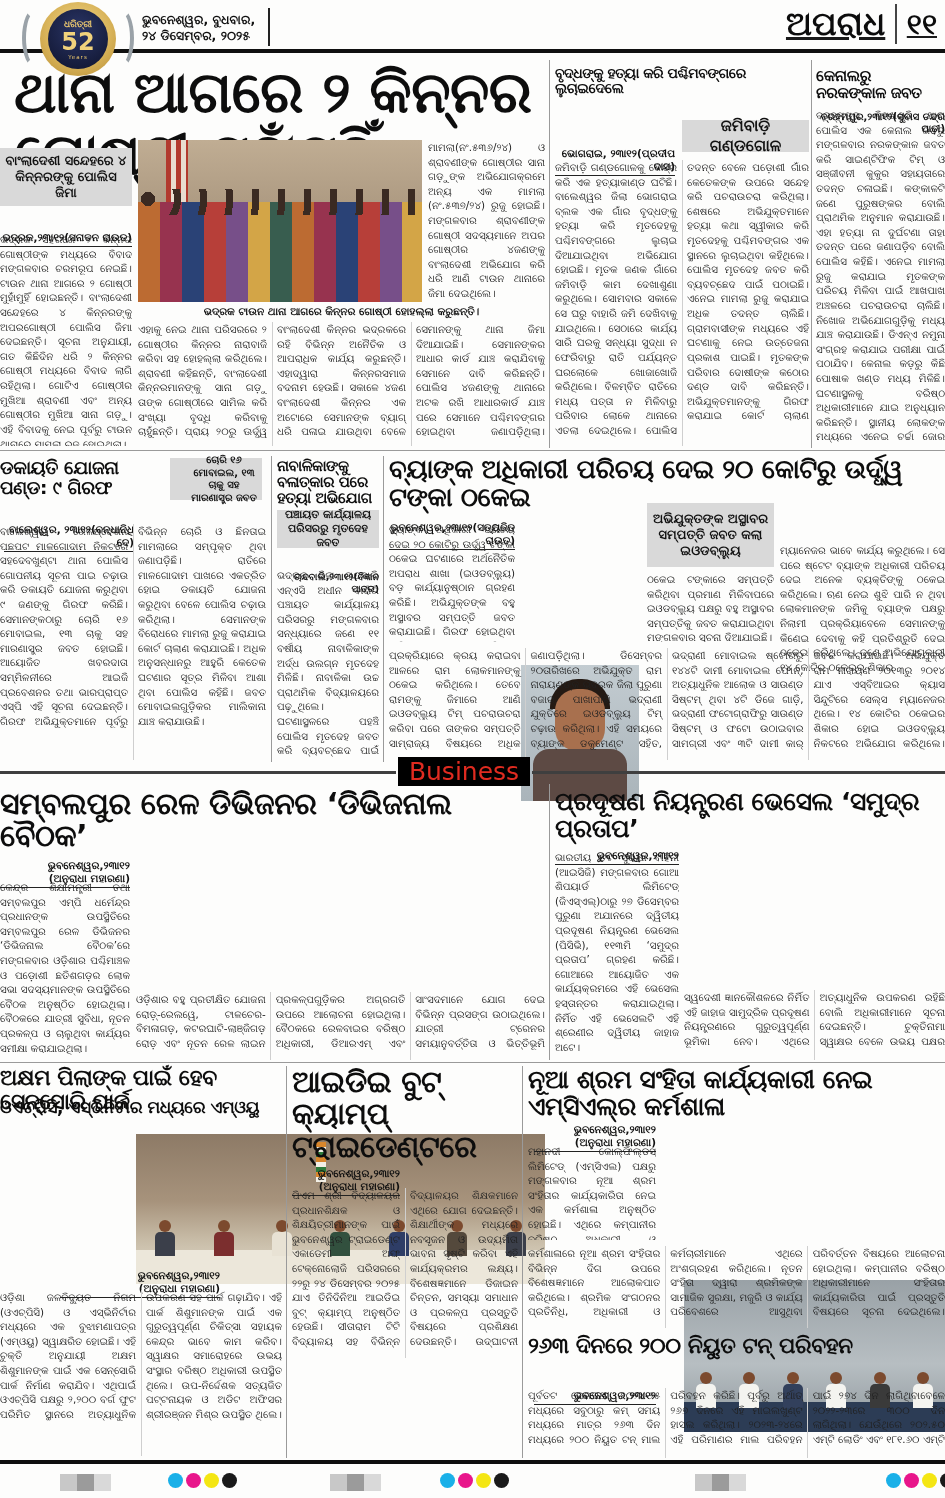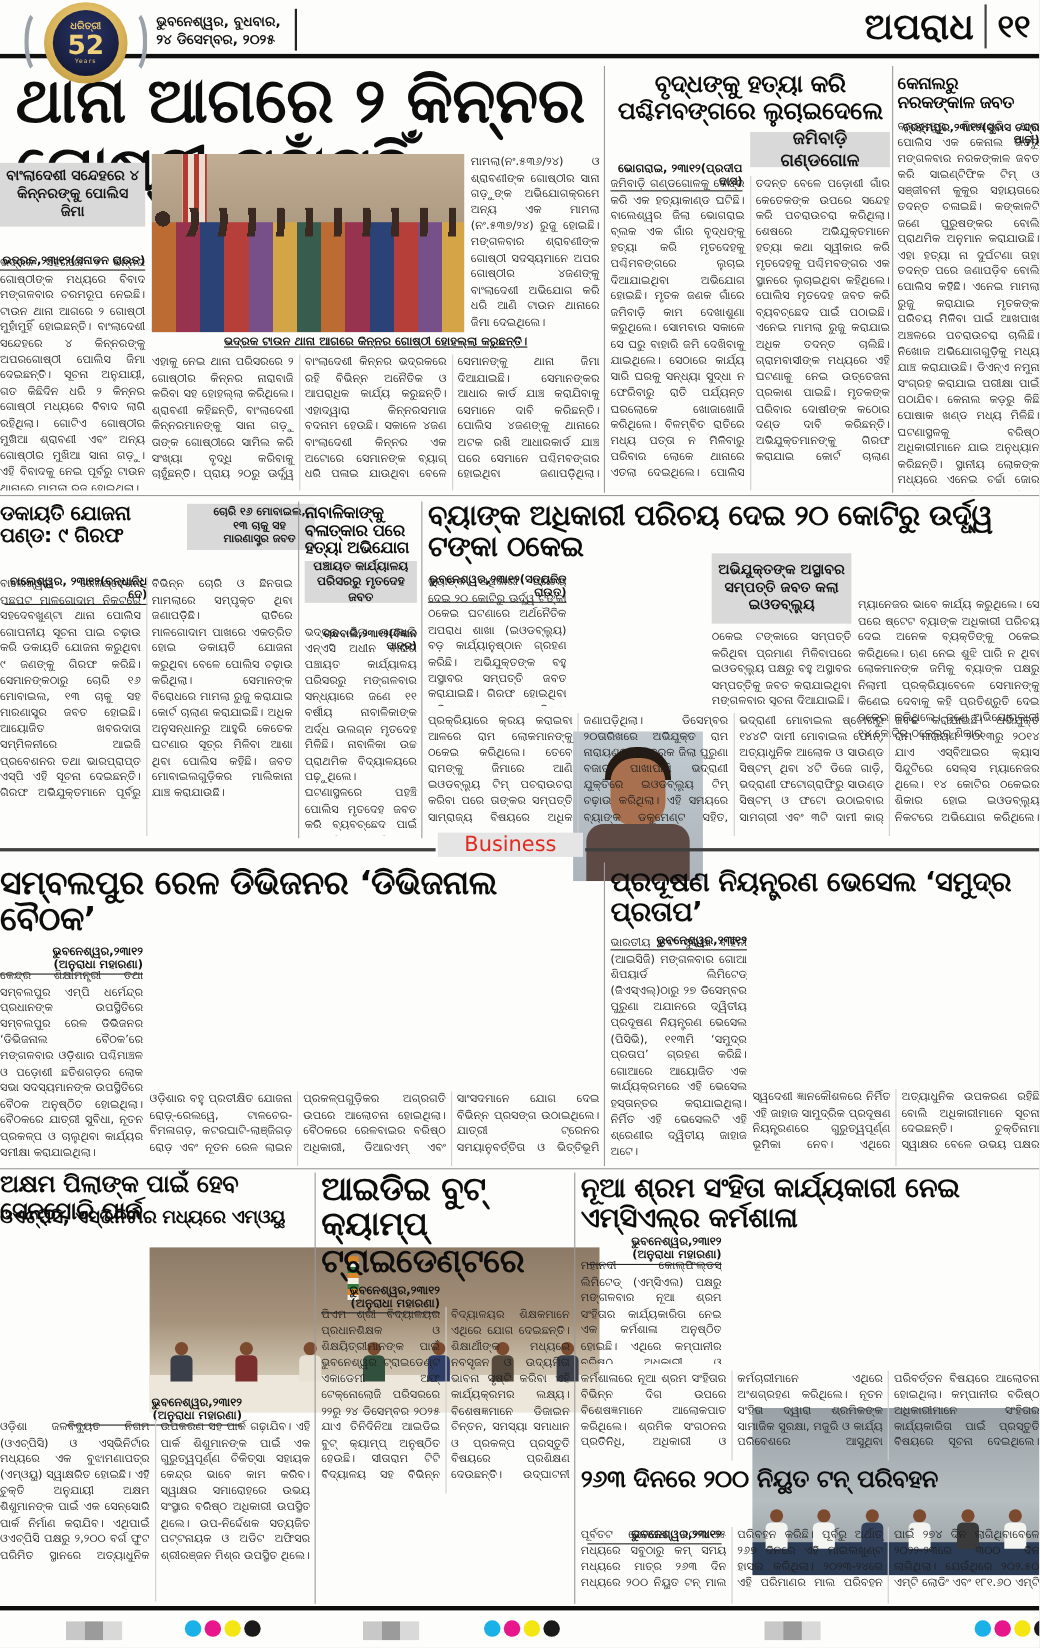--- a/index.html
+++ b/index.html
@@ -27,29 +27,29 @@
   .wreath{position:absolute;left:18px;top:0px;width:76px;height:74px;border-radius:50%;
           background:radial-gradient(circle at 50% 40%,#f3d98e 0%,#d9b45a 55%,#b68c33 100%);}
   .logo-core{position:absolute;left:26px;top:7px;width:60px;height:60px;border-radius:50%;
              background:radial-gradient(circle at 50% 35%,#2a3566 0%,#141a38 80%);
              display:flex;flex-direction:column;align-items:center;justify-content:center;color:#ecc86f;}
   .logo-core .nm{font-size:9px;font-weight:bold;}
   .logo-core .yr{font-size:24px;font-weight:bold;line-height:1;color:#f1d27c;}
   .logo-core .yl{font-size:5.5px;letter-spacing:1px;}
   .masthead-date{position:absolute;left:142px;top:12px;width:125px;font-weight:bold;font-size:12.5px;line-height:1.3;color:#111;}
   .mast-div{position:absolute;left:268px;top:8px;width:2px;height:38px;background:#222;}
-  .section-wrap{position:absolute;right:8px;top:4px;display:flex;align-items:center;gap:10px;}
+  .section-wrap{position:absolute;right:8px;top:4px;display:flex;align-items:center;gap:10px;text-decoration:underline;}
   .section-name{font-size:33px;font-weight:bold;color:#0c0c0c;}
   .section-sep{width:1.5px;height:40px;background:#444;}
   .page-no{font-size:29px;font-weight:bold;color:#0c0c0c;}
   .header-rule{position:absolute;left:0;top:49px;width:945px;height:4px;background:#101010;}
   
   .biz-rule{position:absolute;top:771px;height:3px;background:#3f3f3f;}
   .biz-label{position:absolute;left:398px;top:757px;width:132px;text-align:center;
-             font-size:19px;color:#e02b20;background:#e5e5e5;font-weight:normal;}
+             font-size:25px;color:#e02b20;background:#000000;font-weight:normal;}
   
   .regsq{position:absolute;top:1474px;height:17px;width:51px;display:flex;}
   .regsq i{flex:1;}
   .dots{position:absolute;top:1473px;display:flex;gap:3px;}
   .dots b{width:15px;height:15px;border-radius:50%;display:block;}
   .bottom-rule{position:absolute;left:0;top:1460px;width:945px;height:4px;background:#0e0e0e;}
   .figrow{position:absolute;display:flex;justify-content:space-around;align-items:flex-end;}
   .fig{display:flex;flex-direction:column;align-items:center;}
   .fig .h{width:12px;height:12px;border-radius:50%;background:#7c4a2e;}
   .fig .b{width:20px;height:24px;border-radius:5px 5px 0 0;}
@@ -86,39 +86,39 @@
   <div class="abs dateline dl-underline" style="left:0px;top:212px;width:132px;">ଭଦ୍ରକ,୨୩ା୧୨(ସନାତନ ରାଉତ)</div>
   <div class="abs body-txt" style="left:0px;top:232px;width:132px;height:214px;">ଭଦ୍ରକ ସହରରେ ୨ କିନ୍ନର ଗୋଷ୍ଠୀଙ୍କ ମଧ୍ୟରେ ବିବାଦ ମଙ୍ଗଳବାର ଚରମରୂପ ନେଇଛି। ଟାଉନ ଥାନା ଆଗରେ ୨ ଗୋଷ୍ଠୀ ମୁହାଁମୁହିଁ ହୋଇଛନ୍ତି। ବାଂଲାଦେଶୀ ସନ୍ଦେହରେ ୪ କିନ୍ନରଙ୍କୁ ଅପରଗୋଷ୍ଠୀ ପୋଲିସ ଜିମା ଦେଇଛନ୍ତି।  ସୂଚନା ଅନୁଯାୟୀ, ଗତ କିଛିଦିନ ଧରି ୨ କିନ୍ନର ଗୋଷ୍ଠୀ ମଧ୍ୟରେ ବିବାଦ ଲାଗି ରହିଥିଲା। ଗୋଟିଏ ଗୋଷ୍ଠୀର ମୁଖିଆ ଶ୍ରାବଣୀ ଏବଂ ଅନ୍ୟ ଗୋଷ୍ଠୀର ମୁଖିଆ ସାନା ଗଡ଼ୁ। ଏହି ବିବାଦକୁ ନେଇ ପୂର୍ବରୁ ଟାଉନ ଥାନାରେ ମାମଲା ରୁଜୁ ହୋଇଥିଲା।</div>
 
   <div class="abs photo" style="left:138px;top:140px;width:284px;height:162px;">
     <div class="abs" style="left:0;top:0;width:100%;height:45%;background:linear-gradient(180deg,#c0ad93,#ab9880);"></div>
     <div class="abs" style="left:28px;top:0;width:22px;height:70px;background:repeating-linear-gradient(90deg,#b23a2e 0 5px,#e8ddd0 5px 10px);"></div>
     <div class="abs" style="left:0;top:38%;width:100%;height:62%;background:repeating-linear-gradient(90deg,#c46a2a 0 22px,#a03050 22px 44px,#27427c 44px 66px,#c23c36 66px 88px,#7a4e8e 88px 110px,#d8a53c 110px 132px,#355e4e 132px 154px);filter:saturate(0.9);"></div>
     <div class="abs" style="left:0;top:30%;width:100%;height:16%;background:repeating-radial-gradient(circle at 10px 10px,#3a2a22 0 7px,transparent 7px 26px);"></div>
   </div>
   <div class="abs body-txt" style="left:428px;top:140px;width:117px;height:160px;">ମାମଲା(ନଂ.୫୩୬/୨୪) ଓ ଶ୍ରାବଣୀଙ୍କ ଗୋଷ୍ଠୀର ସାନା ଗଡ଼ୁଙ୍କ ଅଭିଯୋଗକ୍ରମେ ଅନ୍ୟ ଏକ ମାମଲା (ନଂ.୫୩୭/୨୪) ରୁଜୁ ହୋଇଛି। ମଙ୍ଗଳବାର ଶ୍ରାବଣୀଙ୍କ ଗୋଷ୍ଠୀ ସଦସ୍ୟମାନେ ଅପର ଗୋଷ୍ଠୀର ୪ଜଣଙ୍କୁ ବାଂଲାଦେଶୀ ଅଭିଯୋଗ କରି ଧରି ଆଣି ଟାଉନ ଥାନାରେ ଜିମା ଦେଇଥିଲେ।</div>
-  <div class="abs caption" style="left:138px;top:305px;width:407px;text-decoration:underline;">ଭଦ୍ରକ ଟାଉନ ଥାନା ଆଗରେ କିନ୍ନର ଗୋଷ୍ଠୀ ହୋହଲ୍ଲା କରୁଛନ୍ତି।</div>
+  <div class="abs caption" style="left:138px;top:305px;width:407px;">ଭଦ୍ରକ ଟାଉନ ଥାନା ଆଗରେ କିନ୍ନର ଗୋଷ୍ଠୀ ହୋହଲ୍ଲା କରୁଛନ୍ତି।</div>
   <div class="abs body-txt cols3" style="left:138px;top:322px;width:407px;height:124px;">ଏହାକୁ ନେଇ ଥାନା ପରିସରରେ ୨ ଗୋଷ୍ଠୀର କିନ୍ନର ନାରାବାଜି କରିବା ସହ ହୋହଲ୍ଲା କରିଥିଲେ। ଶ୍ରାବଣୀ କହିଛନ୍ତି, ବାଂଲାଦେଶୀ କିନ୍ନରମାନଙ୍କୁ ସାନା ଗଡ଼ୁ ତାଙ୍କ ଗୋଷ୍ଠୀରେ ସାମିଲ କରି ସଂଖ୍ୟା ବୃଦ୍ଧି କରିବାକୁ ଚାହୁଁଛନ୍ତି। ପ୍ରାୟ ୨୦ରୁ ଊର୍ଦ୍ଧ୍ୱ ବାଂଲାଦେଶୀ କିନ୍ନର ଭଦ୍ରକରେ ରହି ବିଭିନ୍ନ ଅନୈତିକ ଓ ଆପରାଧିକ କାର୍ଯ୍ୟ କରୁଛନ୍ତି। ଏହାଦ୍ୱାରା କିନ୍ନରସମାଜ ବଦନାମ ହେଉଛି। ସକାଳେ ୪ଜଣ ବାଂଲାଦେଶୀ କିନ୍ନର ଏକ ଅଟୋରେ ସେମାନଙ୍କ ବ୍ୟାଗ୍ ଧରି ପଳାଇ ଯାଉଥିବା ବେଳେ ସେମାନଙ୍କୁ ଥାନା ଜିମା ଦିଆଯାଇଛି। ସେମାନଙ୍କର ଆଧାର କାର୍ଡ ଯାଞ୍ଚ କରାଯିବାକୁ ସେମାନେ ଦାବି କରିଛନ୍ତି। ପୋଲିସ ୪ଜଣଙ୍କୁ ଥାନାରେ ଅଟକ ରଖି ଆଧାରକାର୍ଡ ଯାଞ୍ଚ ପରେ ସେମାନେ ପଶ୍ଚିମବଙ୍ଗର ହୋଇଥିବା ଜଣାପଡ଼ିଥିଲା। ଅପରାହ୍ନରେ ସେମାନଙ୍କୁ ଛାଡ଼ି ଦିଆଯାଇଥିବା ଟାଉନ ଥାନାଧିକାରୀ ପ୍ରଜ୍ଞାଂଶୁ ମିଶ୍ର କହିଛନ୍ତି।</div>
 
   <div class="abs vrule" style="left:549px;top:60px;height:388px;"></div>
   <div class="abs vrule" style="left:811px;top:60px;height:388px;"></div>
 
-  <div class="abs hl" style="left:555px;top:66px;width:254px;font-size:22px;text-align:center;">ବୃଦ୍ଧଙ୍କୁ ହତ୍ୟା କରି ପଶ୍ଚିମବଙ୍ଗରେ ଲୁଚାଇଦେଲେ</div>
+  <div class="abs hl" style="left:555px;top:66px;width:254px;font-size:14px;">ବୃଦ୍ଧଙ୍କୁ ହତ୍ୟା କରି ପଶ୍ଚିମବଙ୍ଗରେ ଲୁଚାଇଦେଲେ</div>
   <div class="abs dateline dl-underline" style="left:555px;top:128px;width:120px;">ଭୋଗରାଇ, ୨୩ା୧୨(ପ୍ରଦୀପ ଦାସ)</div>
   <div class="abs graybox" style="left:682px;top:120px;width:127px;height:32px;font-size:16px;">ଜମିବାଡ଼ି ଗଣ୍ଡଗୋଳ</div>
   <div class="abs body-txt cols2" style="left:555px;top:160px;width:254px;height:286px;">ଜମିବାଡ଼ି ଗଣ୍ଡଗୋଳକୁ କେନ୍ଦ୍ର କରି ଏକ ହତ୍ୟାକାଣ୍ଡ ଘଟିଛି। ବାଲେଶ୍ୱର ଜିଲା ଭୋଗରାଇ ବ୍ଲକ ଏକ ଗାଁର ବୃଦ୍ଧଙ୍କୁ ହତ୍ୟା କରି ମୃତଦେହକୁ ପଶ୍ଚିମବଙ୍ଗରେ ଲୁଚାଇ ଦିଆଯାଇଥିବା ଅଭିଯୋଗ ହୋଇଛି। ମୃତକ ଜଣକ ଗାଁରେ ଜମିବାଡ଼ି କାମ ଦେଖାଶୁଣା କରୁଥିଲେ। ସୋମବାର ସକାଳେ ସେ ଘରୁ ବାହାରି ଜମି ଦେଖିବାକୁ ଯାଇଥିଲେ।  ସେଠାରେ କାର୍ଯ୍ୟ ସାରି ଘରକୁ ସନ୍ଧ୍ୟା ସୁଦ୍ଧା ନ ଫେରିବାରୁ ରାତି ପର୍ଯ୍ୟନ୍ତ ଘରଲୋକେ ଖୋଜାଖୋଜି କରିଥିଲେ। ବିଳମ୍ବିତ ରାତିରେ ମଧ୍ୟ ପତ୍ତା ନ ମିଳିବାରୁ ପରିବାର ଲୋକେ ଥାନାରେ ଏତଲା ଦେଇଥିଲେ। ପୋଲିସ ତଦନ୍ତ ବେଳେ ପଡ଼ୋଶୀ ଗାଁର କେତେକଙ୍କ ଉପରେ ସନ୍ଦେହ କରି ପଚରାଉଚରା କରିଥିଲା। ଶେଷରେ ଅଭିଯୁକ୍ତମାନେ ହତ୍ୟା କଥା ସ୍ୱୀକାର କରି ମୃତଦେହକୁ ପଶ୍ଚିମବଙ୍ଗର ଏକ ସ୍ଥାନରେ ଲୁଚାଇଥିବା କହିଥିଲେ। ପୋଲିସ ମୃତଦେହ ଜବତ କରି ବ୍ୟବଚ୍ଛେଦ ପାଇଁ ପଠାଇଛି। ଏନେଇ ମାମଲା ରୁଜୁ କରାଯାଇ ଅଧିକ ତଦନ୍ତ ଚାଲିଛି। ଗ୍ରାମବାସୀଙ୍କ ମଧ୍ୟରେ ଏହି ଘଟଣାକୁ ନେଇ ଉତ୍ତେଜନା ପ୍ରକାଶ ପାଇଛି। ମୃତକଙ୍କ ପରିବାର ଦୋଷୀଙ୍କ କଠୋର ଦଣ୍ଡ ଦାବି କରିଛନ୍ତି। ଅଭିଯୁକ୍ତମାନଙ୍କୁ ଗିରଫ କରାଯାଇ କୋର୍ଟ ଚାଲାଣ କରାଯାଇଛି ବୋଲି ଥାନା ଅଧିକାରୀ ସୂଚନା ଦେଇଛନ୍ତି।</div>
 
   <div class="abs hl" style="left:816px;top:68px;width:129px;font-size:15.5px;">କେନାଲରୁ ନରକଙ୍କାଳ ଜବତ</div>
   <div class="abs dateline" style="left:816px;top:92px;width:129px;font-size:10px;">ବ୍ରହ୍ମପୁର,୨୩ା୧୨(ସୁବାସ ଚନ୍ଦ୍ର ପାଢ଼ୀ)</div>
   <div class="abs body-txt" style="left:816px;top:108px;width:129px;height:338px;">ବ୍ରହ୍ମପୁର ନିମଖଣ୍ଡି ଥାନା ପୋଲିସ ଏକ କେନାଲ ଭିତରୁ ମଙ୍ଗଳବାର ନରକଙ୍କାଳ ଜବତ କରି ସାଇଣ୍ଟିଫିକ ଟିମ୍ ଓ ସଞ୍ଜୀବନୀ କୁକୁର ସହାୟତାରେ ତଦନ୍ତ ଚଳାଇଛି। କଙ୍କାଳଟି ଜଣେ ପୁରୁଷଙ୍କର ବୋଲି ପ୍ରାଥମିକ ଅନୁମାନ କରାଯାଉଛି।  ଏହା ହତ୍ୟା ନା ଦୁର୍ଘଟଣା ତାହା ତଦନ୍ତ ପରେ ଜଣାପଡ଼ିବ ବୋଲି ପୋଲିସ କହିଛି। ଏନେଇ ମାମଲା ରୁଜୁ କରାଯାଇ ମୃତକଙ୍କ ପରିଚୟ ମିଳିବା ପାଇଁ ଆଖପାଖ ଅଞ୍ଚଳରେ ପଚରାଉଚରା ଚାଲିଛି। ନିଖୋଜ ଅଭିଯୋଗଗୁଡ଼ିକୁ ମଧ୍ୟ ଯାଞ୍ଚ କରାଯାଉଛି। ଡିଏନ୍‌ଏ ନମୁନା ସଂଗ୍ରହ କରାଯାଇ ପରୀକ୍ଷା ପାଇଁ ପଠାଯିବ। କେନାଲ କଡ଼ରୁ କିଛି ପୋଷାକ ଖଣ୍ଡ ମଧ୍ୟ ମିଳିଛି। ଘଟଣାସ୍ଥଳକୁ ବରିଷ୍ଠ ଅଧିକାରୀମାନେ ଯାଇ ଅନୁଧ୍ୟାନ କରିଛନ୍ତି। ସ୍ଥାନୀୟ ଲୋକଙ୍କ ମଧ୍ୟରେ ଏନେଇ ଚର୍ଚ୍ଚା ଜୋର ଧରିଛି। କଙ୍କାଳଟି କେତେ ଦିନର ତାହା ବୈଜ୍ଞାନିକ ପରୀକ୍ଷା ପରେ ସ୍ପଷ୍ଟ ହେବ ବୋଲି ପୋଲିସ ସୂତ୍ରରୁ ଜଣାପଡ଼ିଛି।</div>
 
   <div class="abs hrule" style="left:0;top:450px;width:945px;"></div>
 
   <div class="abs hl" style="left:0px;top:458px;width:166px;font-size:18.5px;">ଡକାୟତି ଯୋଜନା ପଣ୍ଡ: ୯ ଗିରଫ</div>
-  <div class="abs graybox" style="left:170px;top:458px;width:116px;height:42px;font-size:10px;padding-left:20px;">ଚୋରି ୧୬ ମୋବାଇଲ, ୧୩ ଚାକୁ ସହ ମାରଣାସ୍ତ୍ର ଜବତ</div>
+  <div class="abs graybox" style="left:170px;top:458px;width:92px;height:42px;font-size:10px;padding-left:20px;">ଚୋରି ୧୬ ମୋବାଇଲ, ୧୩ ଚାକୁ ସହ ମାରଣାସ୍ତ୍ର ଜବତ</div>
   <div class="abs dateline dl-underline" style="left:4px;top:504px;width:130px;">ବାଲେଶ୍ୱର, ୨୩ା୧୨(ବନ୍ଧାନିଧି ଦେ)</div>
   <div class="abs body-txt cols2" style="left:0px;top:524px;width:266px;height:236px;">ବାଲେଶ୍ୱର ରେଳଷ୍ଟେଶନ ପଛପଟ ମାଳଗୋଦାମ ନିକଟରେ ସହଦେବଖୁଣ୍ଟା ଥାନା ପୋଲିସ ଗୋପନୀୟ ସୂଚନା ପାଇ ଚଢ଼ାଉ କରି ଡକାୟତି ଯୋଜନା କରୁଥିବା ୯ ଜଣଙ୍କୁ ଗିରଫ କରିଛି। ସେମାନଙ୍କଠାରୁ ଚୋରି ୧୬ ମୋବାଇଲ, ୧୩ ଚାକୁ ସହ ମାରଣାସ୍ତ୍ର ଜବତ ହୋଇଛି।  ଆୟୋଜିତ ଖବରଦାତା ସମ୍ମିଳନୀରେ ଆଇଜି ପ୍ରବେଶନର ତଥା ଭାରପ୍ରାପ୍ତ ଏସ୍‌ପି ଏହି ସୂଚନା ଦେଇଛନ୍ତି। ଗିରଫ ଅଭିଯୁକ୍ତମାନେ ପୂର୍ବରୁ ବିଭିନ୍ନ ଚୋରି ଓ ଛିନତାଇ ମାମଲାରେ ସମ୍ପୃକ୍ତ ଥିବା ଜଣାପଡ଼ିଛି। ରାତିରେ ମାଳଗୋଦାମ ପାଖରେ ଏକତ୍ରିତ ହୋଇ ଡକାୟତି ଯୋଜନା କରୁଥିବା ବେଳେ ପୋଲିସ ଚଢ଼ାଉ କରିଥିଲା। ସେମାନଙ୍କ ବିରୋଧରେ ମାମଲା ରୁଜୁ କରାଯାଇ କୋର୍ଟ ଚାଲାଣ କରାଯାଇଛି। ଅଧିକ ଅନୁସନ୍ଧାନରୁ ଆହୁରି କେତେକ ଘଟଣାର ସୂତ୍ର ମିଳିବା ଆଶା ଥିବା ପୋଲିସ କହିଛି। ଜବତ ମୋବାଇଲଗୁଡ଼ିକର ମାଲିକାନା ଯାଞ୍ଚ କରାଯାଉଛି।</div>
 
   <div class="abs vrule" style="left:271px;top:456px;height:306px;"></div>
 
   <div class="abs hl" style="left:277px;top:458px;width:102px;font-size:15px;">ନାବାଳିକାଙ୍କୁ ବଳାତ୍କାର ପରେ ହତ୍ୟା ଅଭିଯୋଗ</div>
   <div class="abs graybox" style="left:277px;top:510px;width:102px;height:38px;font-size:11px;">ପଞ୍ଚାୟତ କାର୍ଯ୍ୟାଳୟ ପରିସରରୁ ମୃତଦେହ ଜବତ</div>
   <div class="abs dateline" style="left:277px;top:552px;width:102px;font-size:9.5px;">ଚାନ୍ଦବାଲି,୨୩ା୧୨(ବିଜ୍ଞାନ ପାତ୍ର)</div>
   <div class="abs body-txt" style="left:277px;top:568px;width:102px;height:192px;">ଭଦ୍ରକ ଜିଲା ଚାନ୍ଦବାଲି ଏନ୍‌ଏସି ଅଧୀନ ବାରିଗି ପଞ୍ଚାୟତ କାର୍ଯ୍ୟାଳୟ ପରିସରରୁ ମଙ୍ଗଳବାର ସନ୍ଧ୍ୟାରେ ଜଣେ ୧୧ ବର୍ଷୀୟ ନାବାଳିକାଙ୍କ ଅର୍ଦ୍ଧ ଉଲଗ୍ନ ମୃତଦେହ ମିଳିଛି। ନାବାଳିକା ଉଚ୍ଚ ପ୍ରାଥମିକ ବିଦ୍ୟାଳୟରେ ପଢ଼ୁଥିଲେ।  ଘଟଣାସ୍ଥଳରେ ପହଞ୍ଚି ପୋଲିସ ମୃତଦେହ ଜବତ କରି ବ୍ୟବଚ୍ଛେଦ ପାଇଁ ପଠାଇଛି। ନାବାଳିକାଙ୍କୁ ବଳାତ୍କାର ପରେ ହତ୍ୟା କରାଯାଇଥିବା ପରିବାର ପକ୍ଷରୁ ଅଭିଯୋଗ ହୋଇଛି। ବୈଜ୍ଞାନିକ ଦଳ ଘଟଣାସ୍ଥଳରୁ ପ୍ରମାଣ ସଂଗ୍ରହ କରିଛି। ଏନେଇ ମାମଲା ରୁଜୁ କରାଯାଇ ସନ୍ଦିଗ୍ଧଙ୍କୁ ଅଟକ ରଖି ପଚରାଉଚରା ଚାଲିଛି।</div>
 

